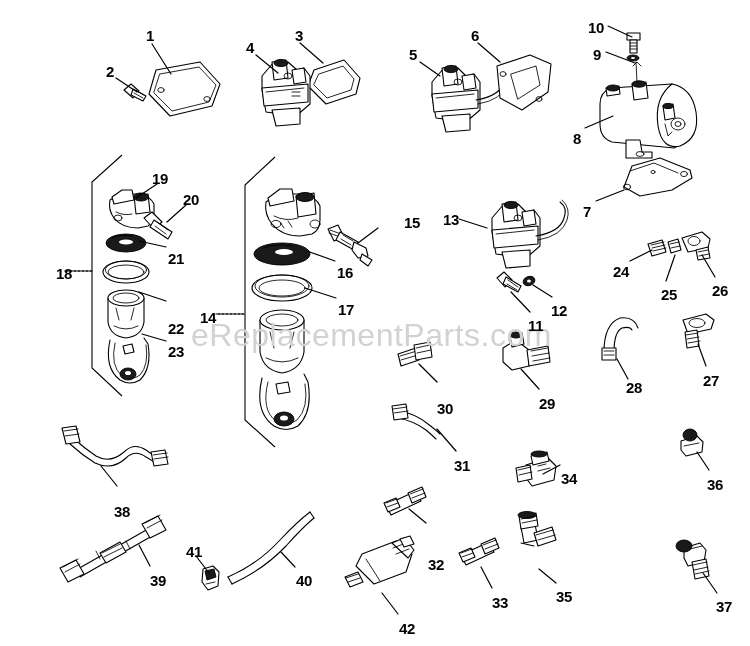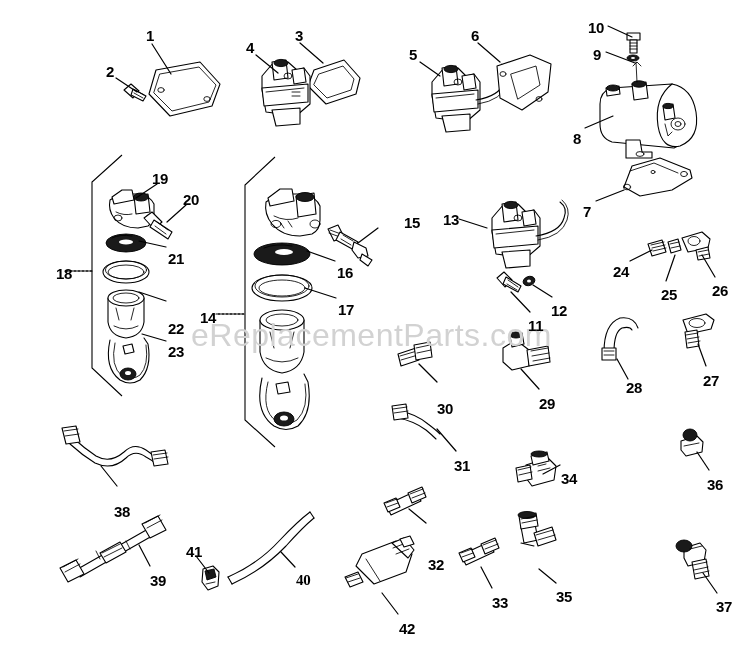--- a/index.html
+++ b/index.html
@@ -504,18 +504,18 @@
       <div class="callout" style="left: 437px; top: 389px; margin-top: 12px;">30</div>
       <div class="callout" style="left: 454px; top: 458px;">31</div>
       <div class="callout" style="left: 428px; top: 529px; margin-top: 28px;">32</div>
       <div class="callout" style="left: 492px; top: 595px;">33</div>
       <div class="callout" style="left: 561px; top: 471px;">34</div>
       <div class="callout" style="left: 556px; top: 589px;">35</div>
       <div class="callout" style="left: 707px; top: 477px;">36</div>
       <div class="callout" style="left: 716px; top: 599px;">37</div>
       <div class="callout" style="left: 114px; top: 492px; margin-top: 12px;">38</div>
       <div class="callout" style="left: 150px; top: 573px;">39</div>
-      <div class="callout" style="left: 296px; top: 573px; font-family: Liberation Serif, serif;">40</div>
+      <div class="callout" style="left: 296px; top: 573px;">40</div>
       <div class="callout" style="left: 186px; top: 544px;">41</div>
       <div class="callout" style="left: 399px; top: 621px;">42</div>
     </div>
 
 </div>
 
 </body></html>

